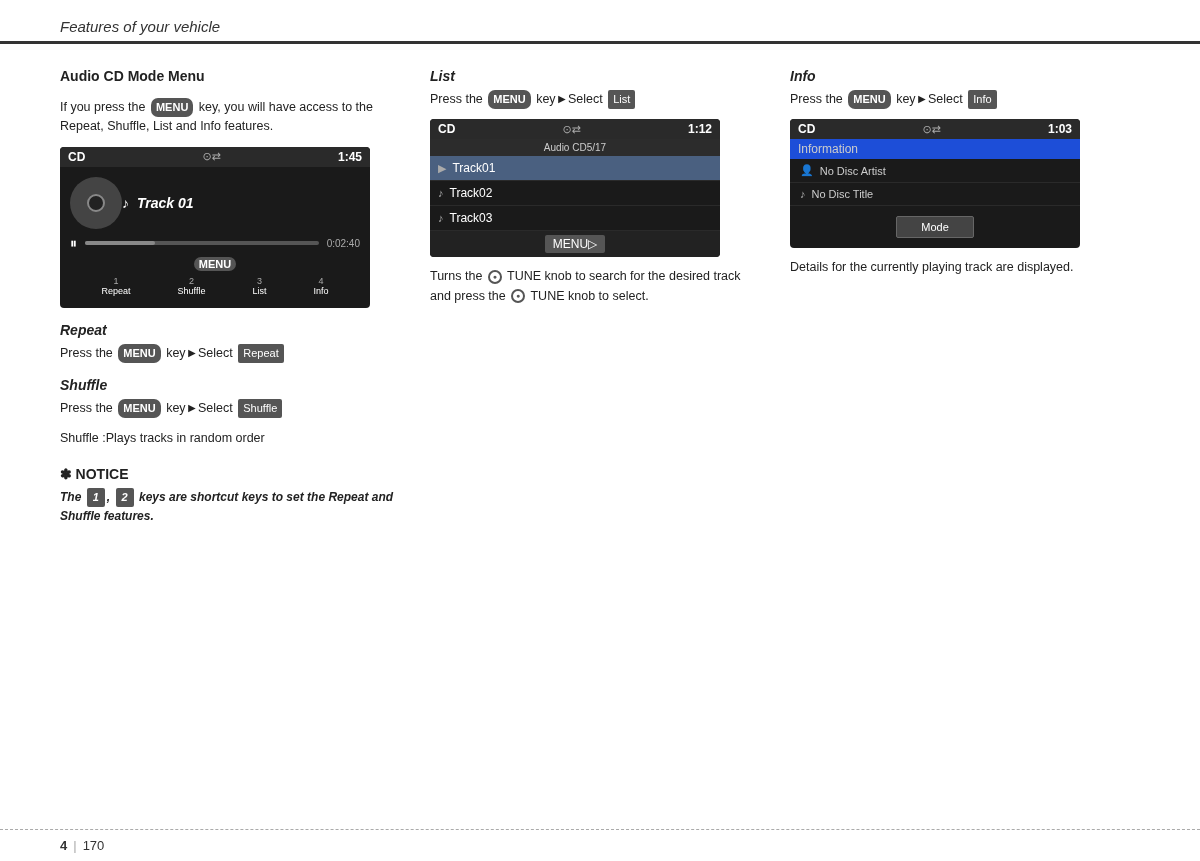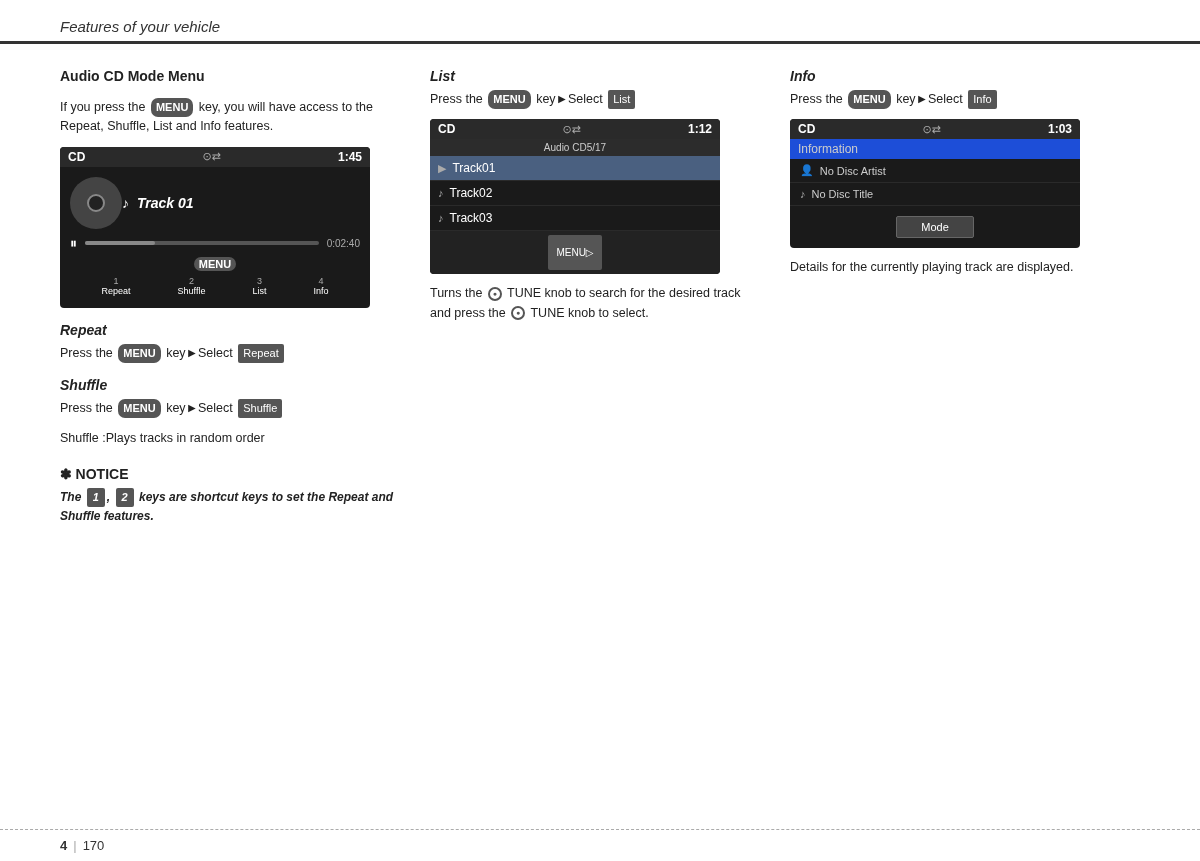--- a/index.html
+++ b/index.html
@@ -222,22 +222,22 @@
 
     .list-bottom-bar {
       display: flex;
       justify-content: center;
       padding: 4px;
       background: #222;
     }
     .list-menu-badge {
       background: #555;
       color: #fff;
-      font-size: 10px;
-      padding: 12px 8px;
+      font-size: 12px;
+      padding: 2px 8px;
       border-radius: 2px;
     }
 
     
     .info-screen {
       width: 290px;
       background: #1a1a1a;
       border-radius: 4px;
       overflow: hidden;
       margin-bottom: 10px;

